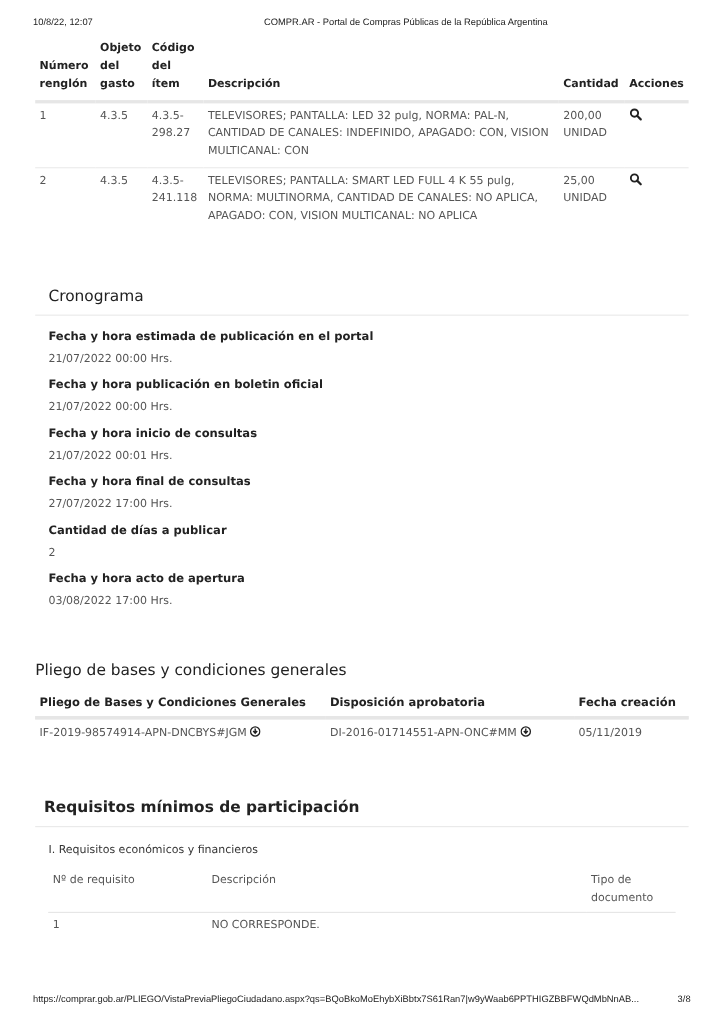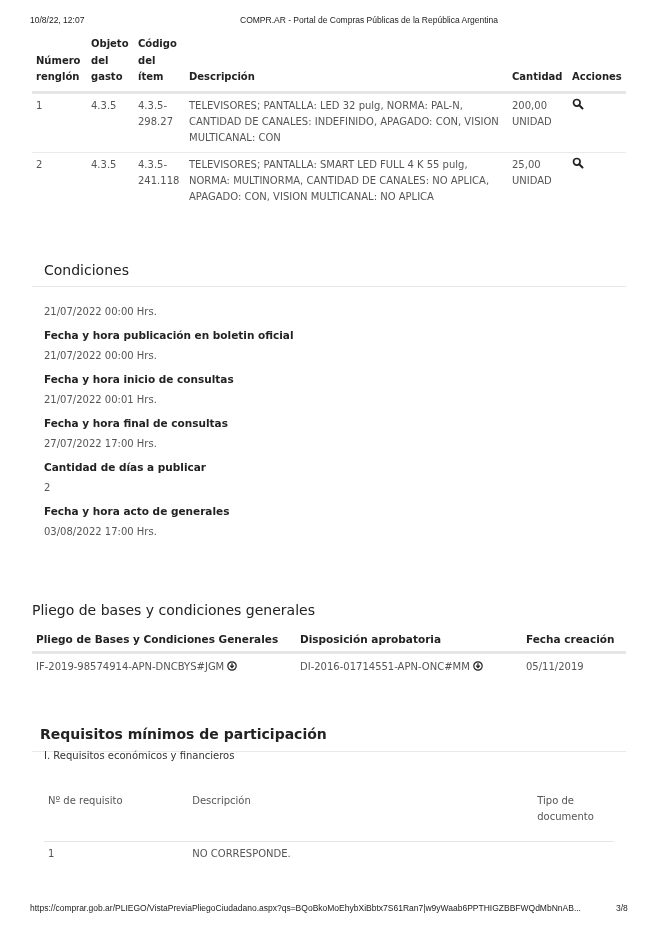--- a/index.html
+++ b/index.html
@@ -34,23 +34,23 @@
   .crono .label { font-size: 10.5px; font-weight: bold; color: #222; line-height: 15px; }
   .crono .value { font-size: 10px; color: #555; line-height: 15px; margin-top: 5px; margin-bottom: 9px; }
 
   
   .pliego-table { position: absolute; top: 630px; left: 32px; width: 594px; border-collapse: collapse; font-size: 10.5px; }
   .pliego-table th { text-align: left; font-weight: bold; color: #222; padding: 2px 4px 5px 4px; border-bottom: 3px solid #e6e6e6; line-height: 14px; }
   .pliego-table td { padding: 6px 4px; color: #555; font-size: 10px; line-height: 14px; }
   .dl-icon { display: inline-block; width: 10px; height: 10px; vertical-align: -1px; margin-left: 3px; cursor: pointer; }
 
   
-  .req-sub { position: absolute; left: 44px; top: 750px; font-size: 10px; color: #333; text-align: center; }
+  .req-sub { position: absolute; left: 44px; top: 767px; font-size: 10px; color: #333; text-align: center; }
   .req-table { position: absolute; top: 793px; left: 44px; width: 570px; border-collapse: collapse; font-size: 10px; }
-  .req-table th { text-align: left; font-weight: normal; color: #555; vertical-align: top; padding: 0 4px 16px 4px; line-height: 16px; border-bottom: 1px solid #e6e6e6; margin-top: 39px; }
+  .req-table th { text-align: left; font-weight: normal; color: #555; vertical-align: top; padding: 0 4px 4px 4px; line-height: 16px; border-bottom: 1px solid #e6e6e6; margin-top: 39px; }
   .req-table td { padding: 5px 4px; color: #555; line-height: 14px; }
 </style>
 </head>
 <body>
 
 <div class="print-header">
   <span class="date">10/8/22, 12:07</span>
   <span class="title">COMPR.AR - Portal de Compras Públicas de la República Argentina</span>
 </div>
 
@@ -115,44 +115,45 @@
           <svg width="12" height="12" viewBox="0 0 12 12">
               <circle cx="4.8" cy="4.8" r="3.3" fill="none" stroke="#222" stroke-width="1.7"></circle>
               <line x1="7.2" y1="7.2" x2="10.5" y2="10.5" stroke="#222" stroke-width="2" stroke-linecap="round"></line>
             </svg>
         </span>
       </td>
     </tr>
   </tbody>
 </table>
 
-<h3 class="section-title" style="left:44px; top:262px;">Condiciones</h3>
+<h3 class="section-title" style="left:44px; top:262px;">Cronograma</h3>
 <div class="section-rule" style="left:32px; top:286px; width:594px;"></div>
 <div class="crono">
   <div>
+    <div class="label">Fecha y hora estimada de publicación en el portal</div>
     <div class="value">21/07/2022 00:00 Hrs.</div>
   </div>
   <div>
     <div class="label">Fecha y hora publicación en boletin oficial</div>
     <div class="value">21/07/2022 00:00 Hrs.</div>
   </div>
   <div>
     <div class="label">Fecha y hora inicio de consultas</div>
     <div class="value">21/07/2022 00:01 Hrs.</div>
   </div>
   <div>
     <div class="label">Fecha y hora final de consultas</div>
     <div class="value">27/07/2022 17:00 Hrs.</div>
   </div>
   <div>
     <div class="label">Cantidad de días a publicar</div>
     <div class="value">2</div>
   </div>
   <div>
-    <div class="label">Fecha y hora acto de generales</div>
+    <div class="label">Fecha y hora acto de apertura</div>
     <div class="value">03/08/2022 17:00 Hrs.</div>
   </div>
 </div>
 
 <h3 class="section-title" style="left:32px; top:602px;">Pliego de bases y condiciones generales</h3>
 <table class="pliego-table">
   <thead>
     <tr>
       <th style="width:264px;">Pliego de Bases y Condiciones Generales</th>
       <th style="width:226px;">Disposición aprobatoria</th>

